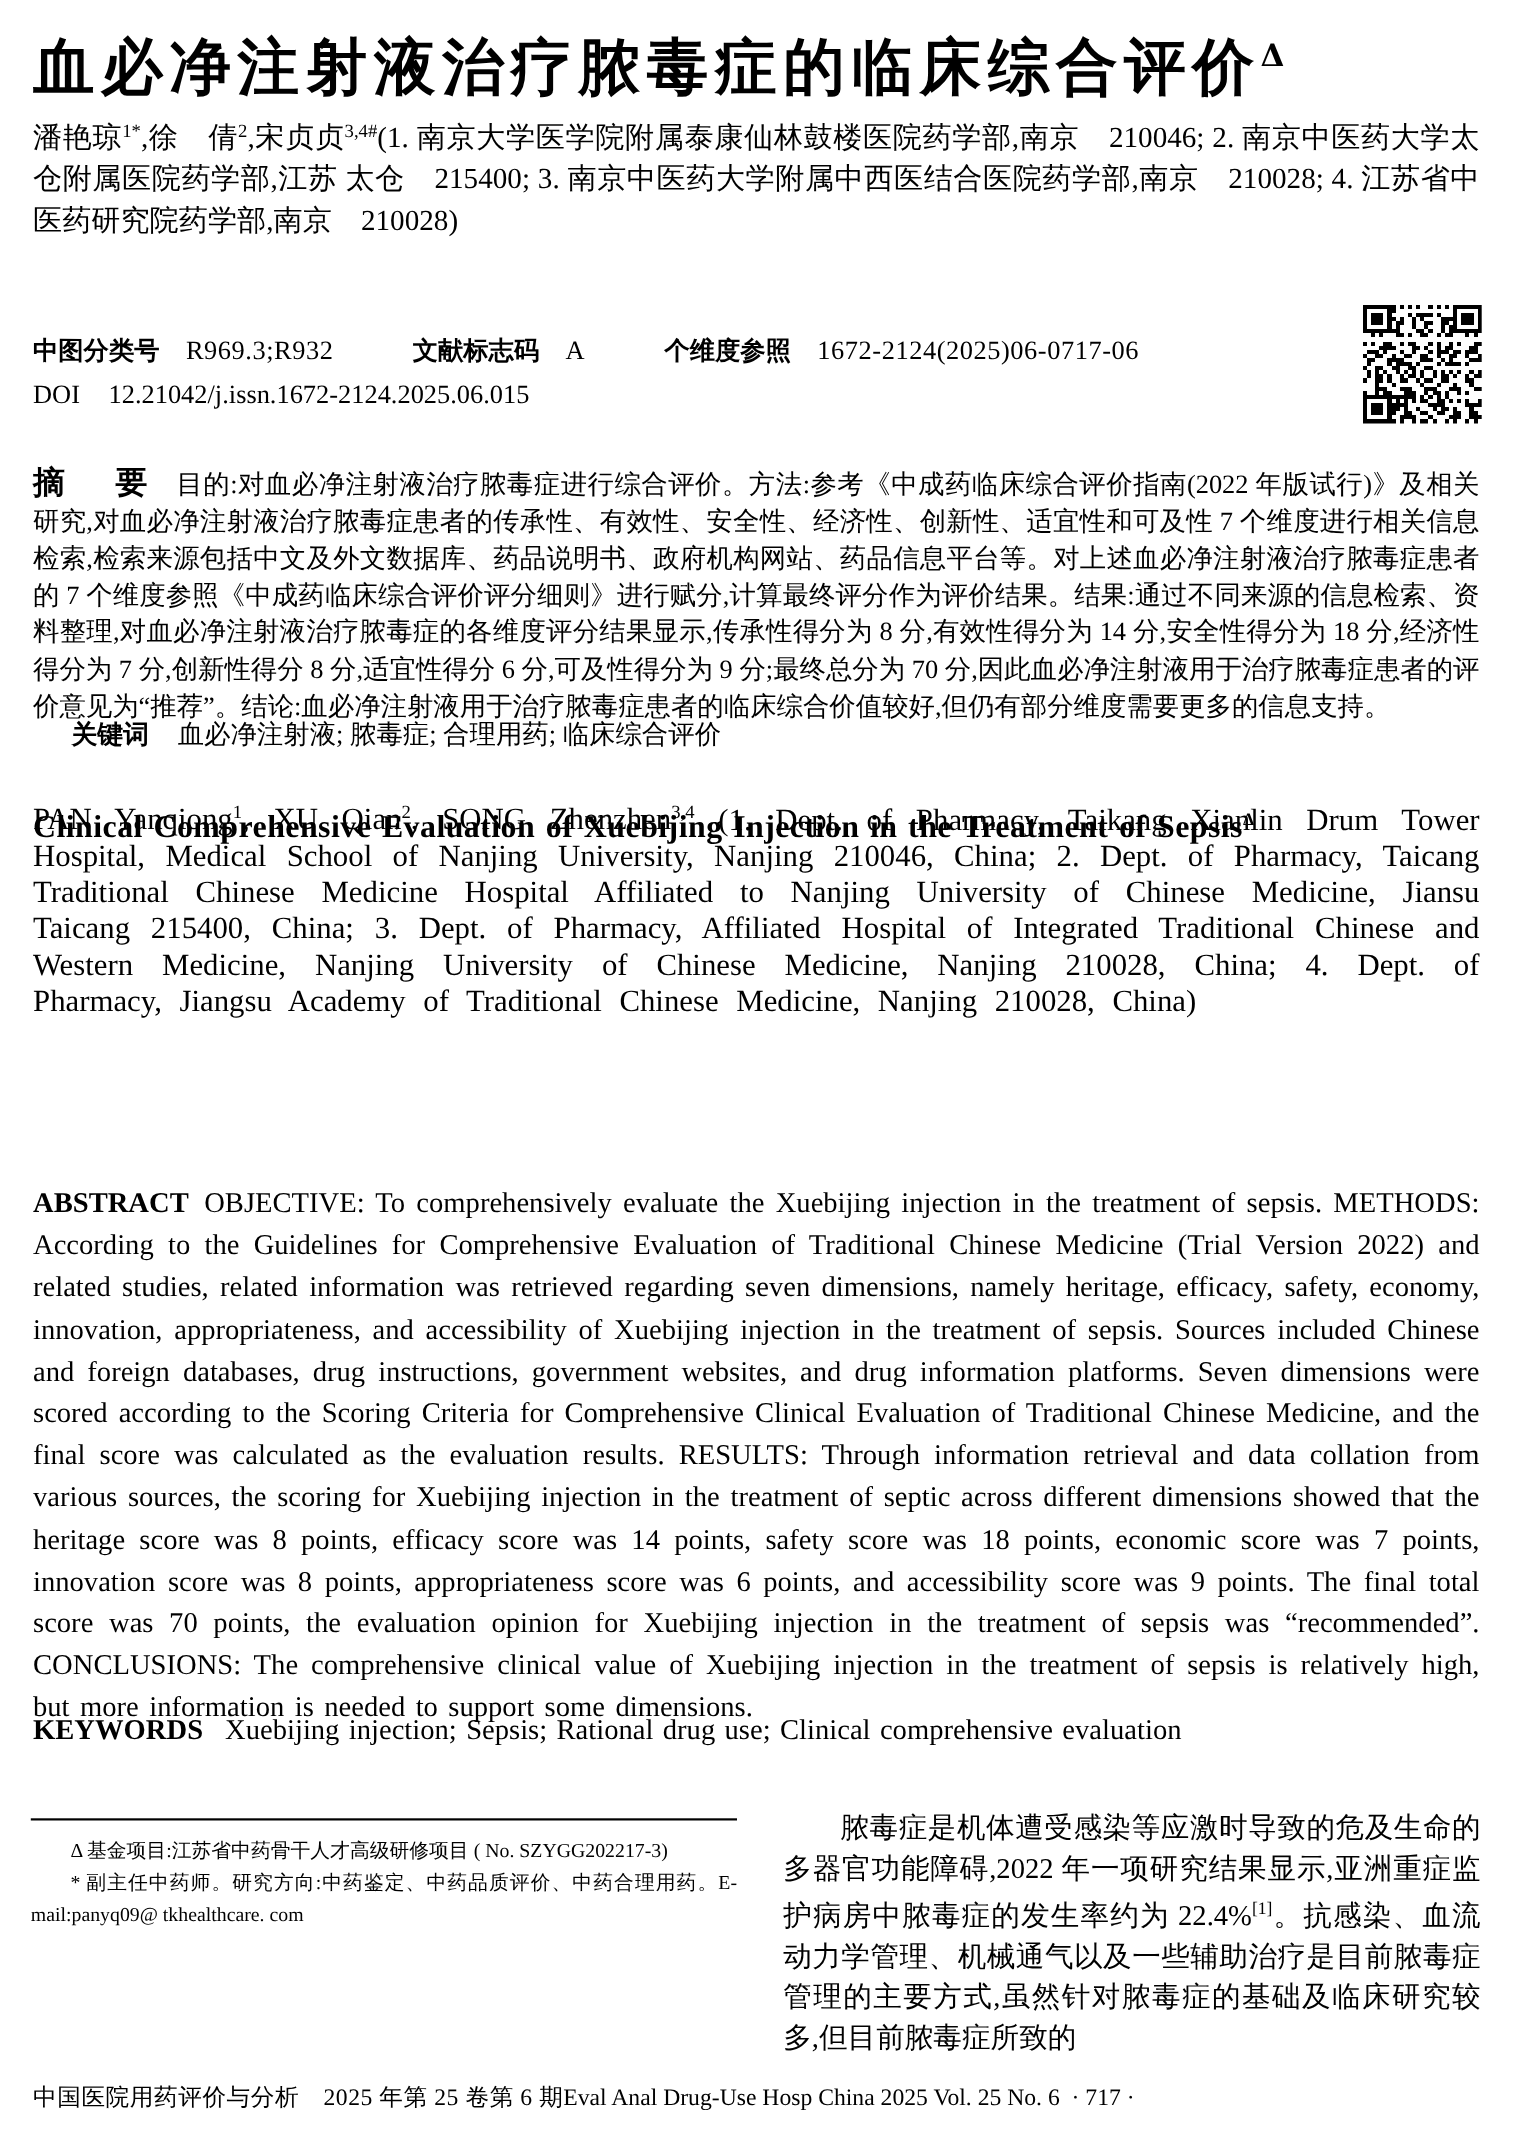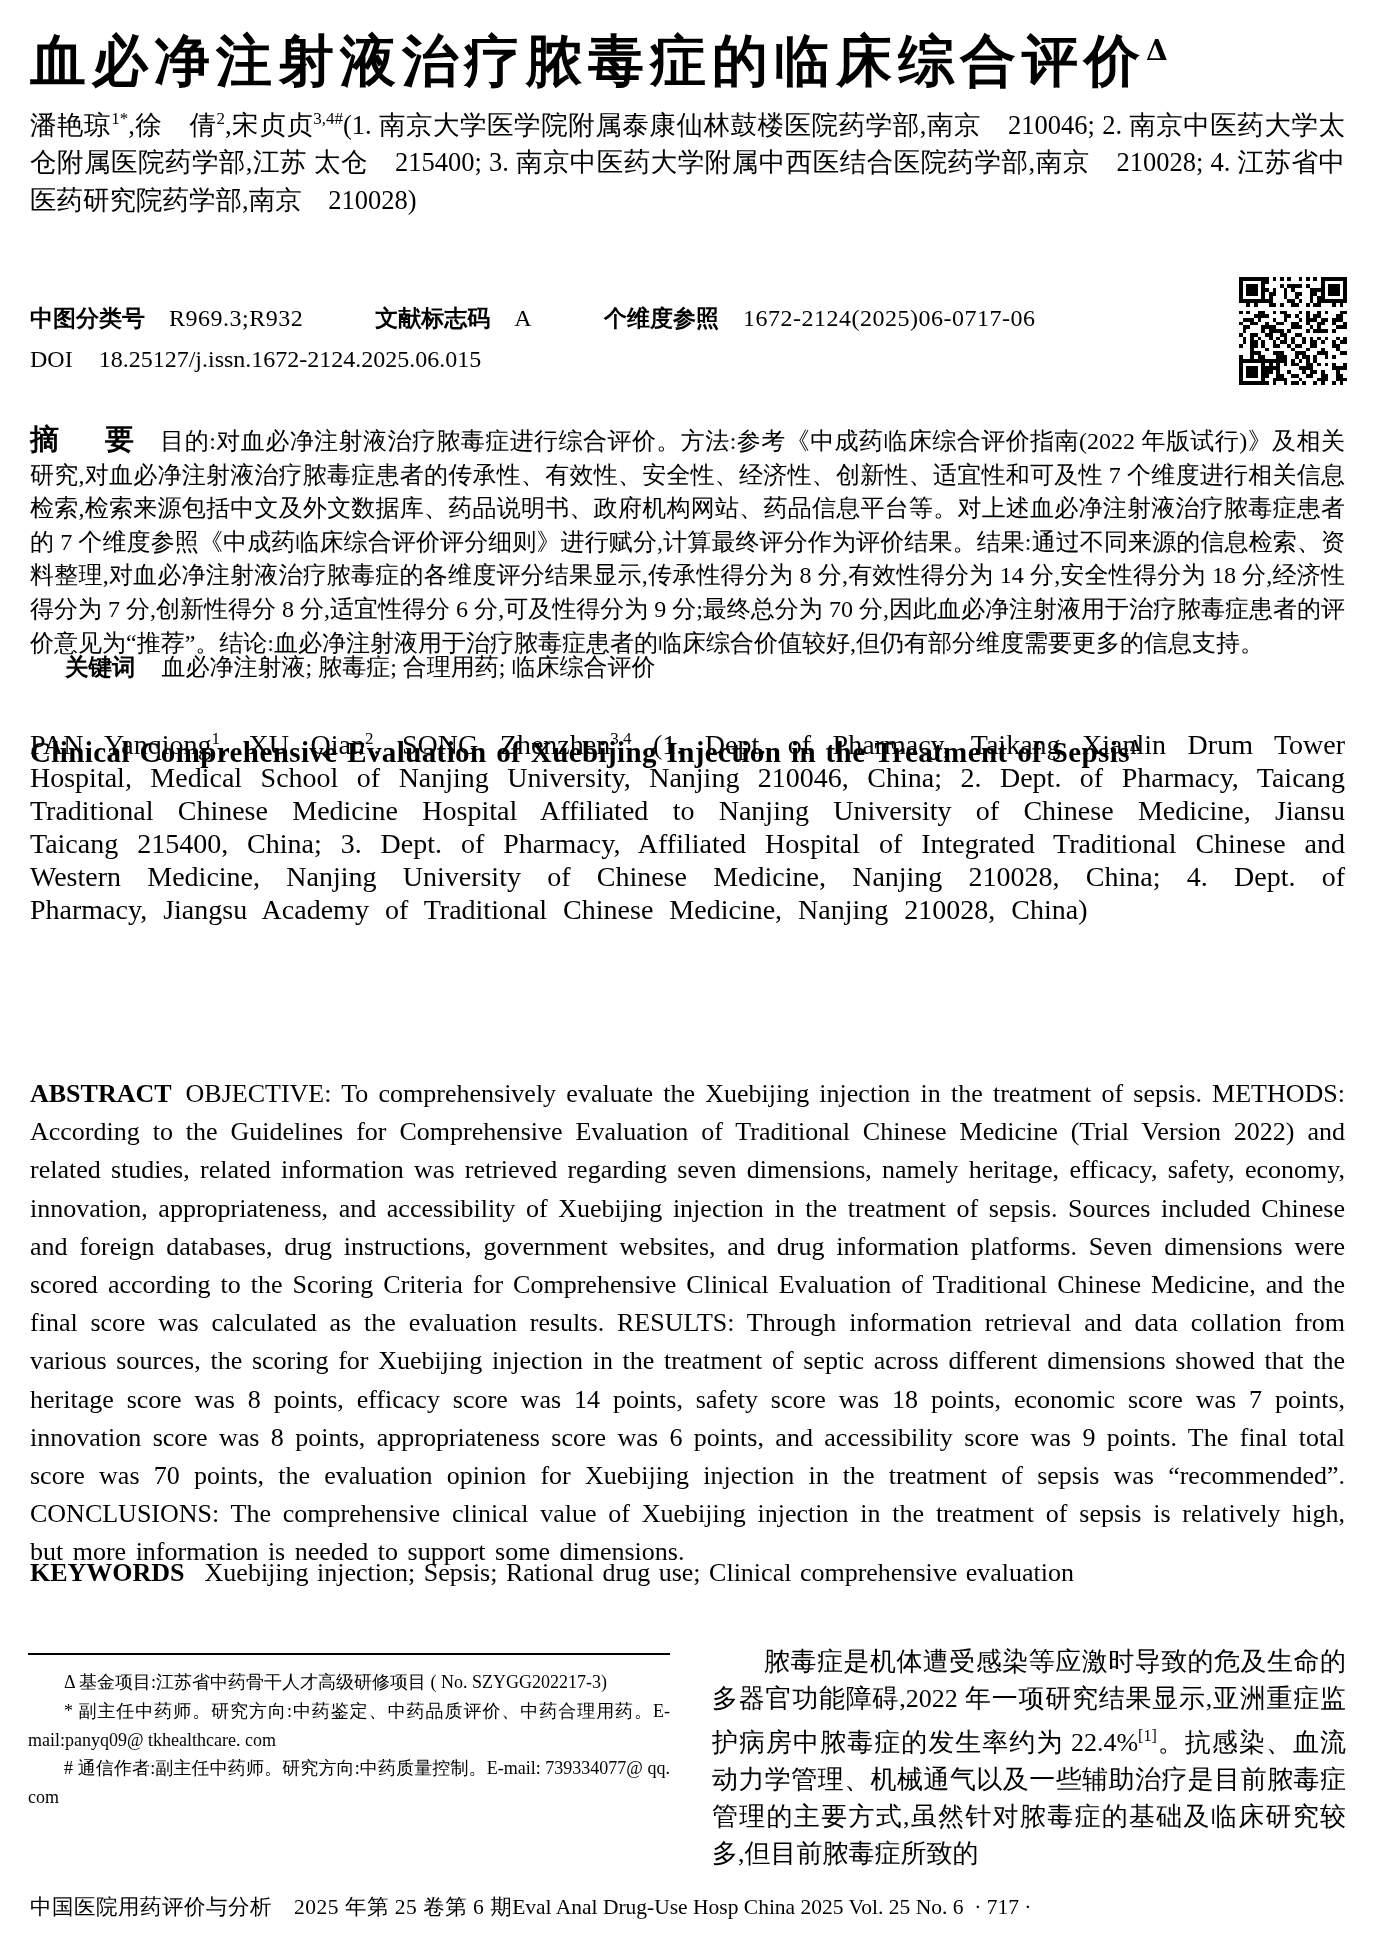--- a/index.html
+++ b/index.html
@@ -63,21 +63,21 @@
 </style>
 </head>
 <body>
 
 <h1 class="abs title-cn"><span>血必净注射液治疗脓毒症的临床综合评价</span><sup>Δ</sup></h1>
 
 <p class="abs authors-cn"><span><span>潘艳琼</span><sup>1*</sup><span>,</span></span><span><span>徐　倩</span><sup>2</sup><span>,</span></span><span><span>宋贞贞</span><sup>3,4#</sup><span></span></span><span>(1. 南京大学医学院附属泰康仙林鼓楼医院药学部,南京　210046; 2. 南京中医药大学太仓附属医院药学部,江苏 太仓　215400; 3. 南京中医药大学附属中西医结合医院药学部,南京　210028; 4. 江苏省中医药研究院药学部,南京　210028)</span></p>
 
 <div class="abs meta-row"><span class="hei lab">中图分类号</span><span class="val">R969.3;R932</span><span class="hei lab">文献标志码</span><span class="val">A</span><span class="hei lab">个维度参照</span><span class="val">1672-2124(2025)06-0717-06</span></div>
 
-<div class="abs doi-row"><span class="doi-lab">DOI</span><span>18.25127/j.issn.1672-2124.2025.06.015</span></div>
+<div class="abs doi-row"><span class="doi-lab">DOI</span><span>12.21042/j.issn.1672-2124.2025.06.015</span></div>
 
 <div class="abs qr"><svg viewBox="0 0 116 116" width="100%" height="100%" shape-rendering="crispEdges" fill="#000">
       <rect x="0" y="0" width="4" height="4"></rect>
       <rect x="4" y="0" width="4" height="4"></rect>
       <rect x="8" y="0" width="4" height="4"></rect>
       <rect x="12" y="0" width="4" height="4"></rect>
       <rect x="16" y="0" width="4" height="4"></rect>
       <rect x="20" y="0" width="4" height="4"></rect>
       <rect x="24" y="0" width="4" height="4"></rect>
       <rect x="28" y="0" width="4" height="4"></rect>
@@ -471,21 +471,20 @@
 
 <p class="abs authors-en"><span><span>PAN Yanqiong</span><sup>1</sup><span>, </span></span><span><span>XU Qian</span><sup>2</sup><span>, </span></span><span><span>SONG Zhenzhen</span><sup>3,4</sup><span> </span></span><span>(1. Dept. of Pharmacy, Taikang Xianlin Drum Tower Hospital, Medical School of Nanjing University, Nanjing 210046, China; 2. Dept. of Pharmacy, Taicang Traditional Chinese Medicine Hospital Affiliated to Nanjing University of Chinese Medicine, Jiansu Taicang 215400, China; 3. Dept. of Pharmacy, Affiliated Hospital of Integrated Traditional Chinese and Western Medicine, Nanjing University of Chinese Medicine, Nanjing 210028, China; 4. Dept. of Pharmacy, Jiangsu Academy of Traditional Chinese Medicine, Nanjing 210028, China)</span></p>
 
 <p class="abs abstract-en"><span class="lab">ABSTRACT</span><span>OBJECTIVE: To comprehensively evaluate the Xuebijing injection in the treatment of sepsis. METHODS: According to the Guidelines for Comprehensive Evaluation of Traditional Chinese Medicine (Trial Version 2022) and related studies, related information was retrieved regarding seven dimensions, namely heritage, efficacy, safety, economy, innovation, appropriateness, and accessibility of Xuebijing injection in the treatment of sepsis. Sources included Chinese and foreign databases, drug instructions, government websites, and drug information platforms. Seven dimensions were scored according to the Scoring Criteria for Comprehensive Clinical Evaluation of Traditional Chinese Medicine, and the final score was calculated as the evaluation results. RESULTS: Through information retrieval and data collation from various sources, the scoring for Xuebijing injection in the treatment of septic across different dimensions showed that the heritage score was 8 points, efficacy score was 14 points, safety score was 18 points, economic score was 7 points, innovation score was 8 points, appropriateness score was 6 points, and accessibility score was 9 points. The final total score was 70 points, the evaluation opinion for Xuebijing injection in the treatment of sepsis was “recommended”. CONCLUSIONS: The comprehensive clinical value of Xuebijing injection in the treatment of sepsis is relatively high, but more information is needed to support some dimensions.</span></p>
 
 <p class="abs keywords-en"><span class="lab">KEYWORDS</span><span>Xuebijing injection; Sepsis; Rational drug use; Clinical comprehensive evaluation</span></p>
 
 <div class="abs foot-left">
   <p>Δ 基金项目:江苏省中药骨干人才高级研修项目 ( No. SZYGG202217-3)</p>
   <p>* 副主任中药师。研究方向:中药鉴定、中药品质评价、中药合理用药。E-mail:panyq09@ tkhealthcare. com</p>
-  <p># 通信作者:副主任中药师。研究方向:中药质量控制。E-mail: 739334077@ qq. com</p>
 </div>
 
 <div class="abs intro-col">
   <p><span>脓毒症是机体遭受感染等应激时导致的危及生命的多器官功能障碍,2022 年一项研究结果显示,亚洲重症监护病房中脓毒症的发生率约为 22.4%</span><sup>[1]</sup><span>。抗感染、血流动力学管理、机械通气以及一些辅助治疗是目前脓毒症管理的主要方式,虽然针对脓毒症的基础及临床研究较多,但目前脓毒症所致的</span></p>
 </div>
 
 <div class="abs footer">
   <span class="cn">中国医院用药评价与分析　2025 年第 25 卷第 6 期</span>
   <span><span>Eval Anal Drug-Use Hosp China 2025 Vol. 25 No. 6</span>&nbsp;&nbsp;<span>· 717 ·</span></span>
 </div>

